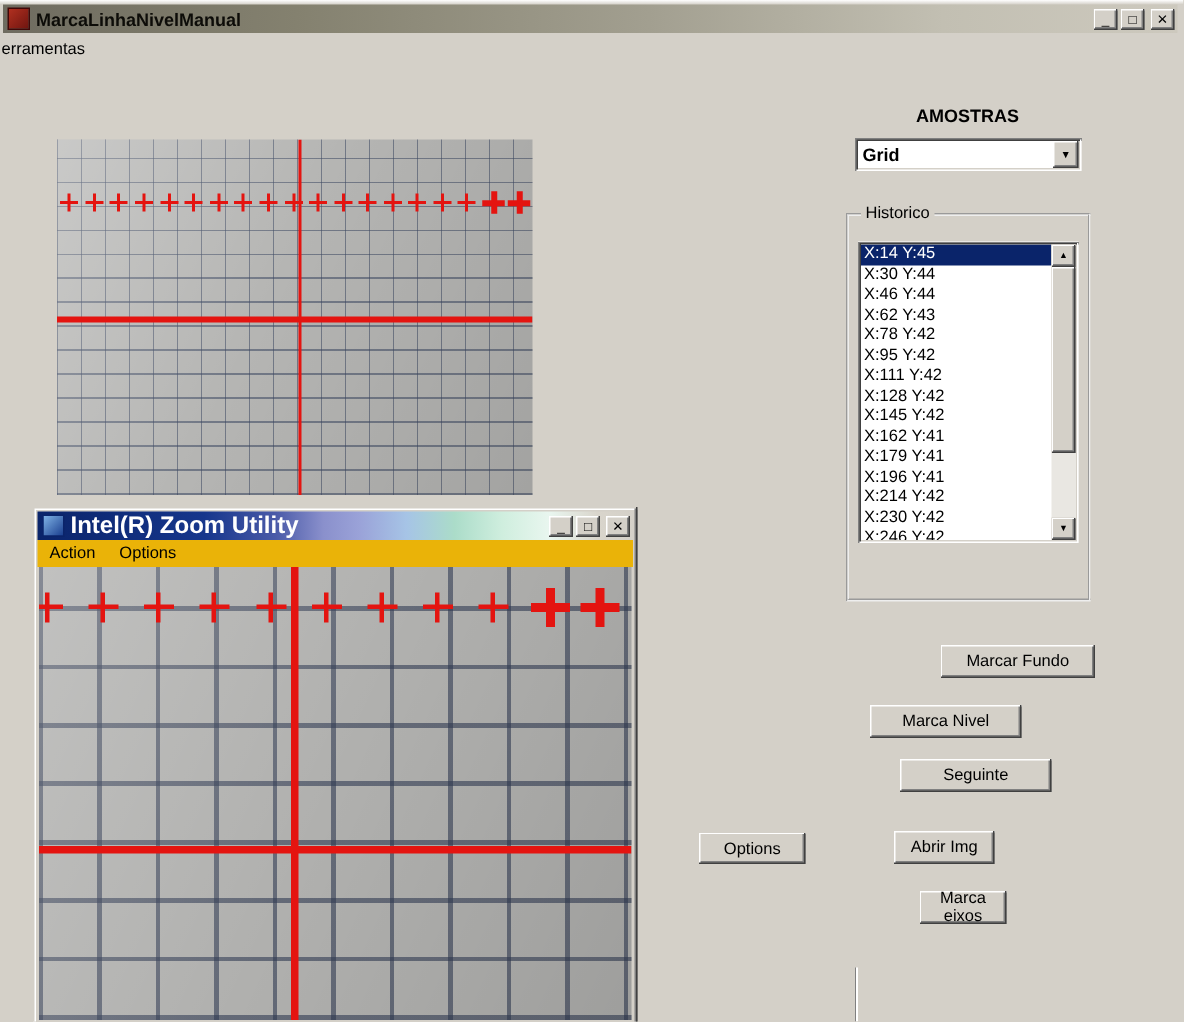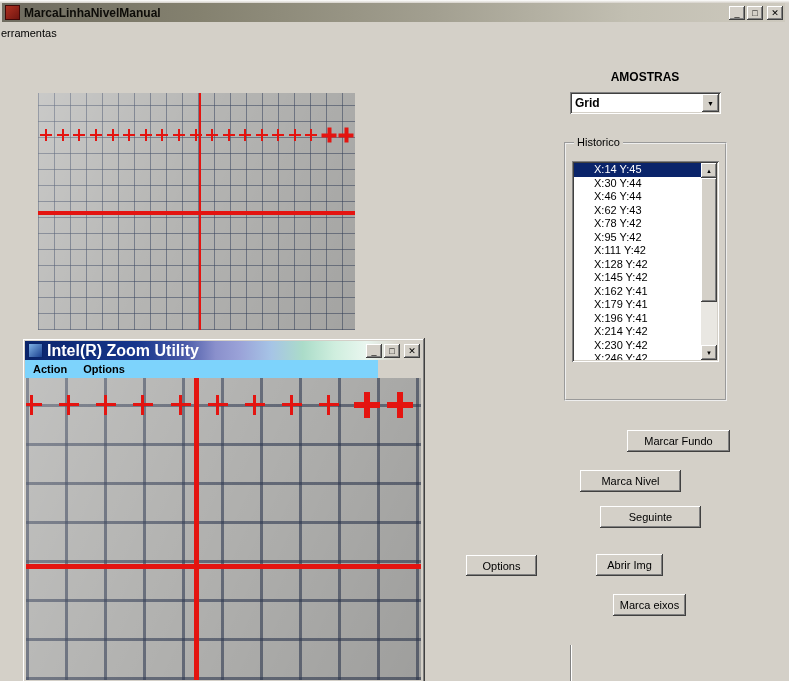--- a/index.html
+++ b/index.html
@@ -100,22 +100,22 @@
     left:3px;top:3px;width:397px;height:19px;
     background:linear-gradient(90deg,#0a246a 0%,#16368c 28%,#4a5aa8 40%,#8a90cc 48%,#9aa2d8 54%,#a6c4e6 62%,#abdcc9 70%,#cfeede 78%,#e9f6ef 86%,#d9d5cc 94%,#d4d0c8 100%);
     display:flex;align-items:center;padding:0 2px;box-sizing:border-box;
   }
   #zoom-titlebar .app-icon{
     width:13px;height:13px;margin:0 4px 0 1px;flex:0 0 auto;
     background:linear-gradient(135deg,#7fb2e5,#1a3f8f);border:1px solid #0a246a;
   }
   #zoom-titlebar .title-text{font-size:16px;font-weight:bold;color:#ffffff;white-space:nowrap;}
   #zoom-menubar{
-    left:3px;top:22px;width:353px;height:18px;background:#7dd3fc;
-    display:flex;align-items:center;font-size:11px;color:#000;font-weight:bold;
+    left:3px;top:22px;width:397px;height:18px;background:#eab308;
+    display:flex;align-items:center;font-size:11px;color:#000;
   }
   #zoom-menubar .menu-item{padding:1px 8px;}
 
   
   #amostras-label{left:570px;top:70px;width:150px;text-align:center;font-size:12px;font-weight:bold;color:#000;}
   #combo{left:570px;top:92px;width:151px;height:22px;}
   #combo .combo-text{position:absolute;left:5px;top:4px;font-size:12px;font-weight:bold;color:#000;}
   #combo .combo-btn{position:absolute;right:2px;top:2px;width:17px;height:18px;font-size:7px;color:#000;}
 
   #historico-group{
@@ -124,32 +124,32 @@
   }
   #historico-legend{
     position:absolute;left:8px;top:-8px;background:#d4d0c8;
     padding:0 3px;font-size:11px;color:#000;
   }
   #historico-list{
     position:absolute;left:6px;top:17px;width:147px;height:201px;
     font-size:11px;color:#000;overflow:hidden;
   }
   #historico-items{position:absolute;left:2px;top:2px;right:18px;bottom:2px;overflow:hidden;}
-  .list-item{height:13.5px;line-height:13.5px;padding-left:20px;white-space:nowrap;}
+  .list-item{height:13.5px;line-height:13.5px;padding-left:2px;white-space:nowrap;}
   .list-item.selected{background:#0a246a;color:#ffffff;}
   .vscroll{position:absolute;top:2px;right:2px;bottom:2px;width:16px;background:#e9e7e2;}
   .vscroll .sb-btn{position:absolute;left:0;width:16px;height:15px;font-size:6px;}
   .vscroll .sb-up{top:0;}
   .vscroll .sb-down{bottom:0;}
   .vscroll .sb-thumb{position:absolute;left:0;top:15px;width:16px;height:63%;}
   #marcar-fundo-btn{left:599px;top:430px;width:103px;height:22px;margin-left:28px;}
   #marca-nivel-btn{left:580px;top:470px;width:101px;height:22px;}
   #seguinte-btn{left:600px;top:506px;width:101px;height:22px;}
   #abrir-img-btn{left:596px;top:554px;width:67px;height:22px;}
-  #marca-eixos-btn{left:613px;top:594px;width:73px;height:22px;}
+  #marca-eixos-btn{left:613px;top:594px;width:58px;height:22px;}
   #preview-btn{left:466px;top:555px;width:71px;height:21px;}
 
   #divider{left:570px;top:645px;width:2px;height:36px;
     background:linear-gradient(90deg,#808080 0 1px,#ffffff 1px 2px);}
 </style>
 </head>
 <body>
 
 <div id="top-edge" class="abs"></div>
 

